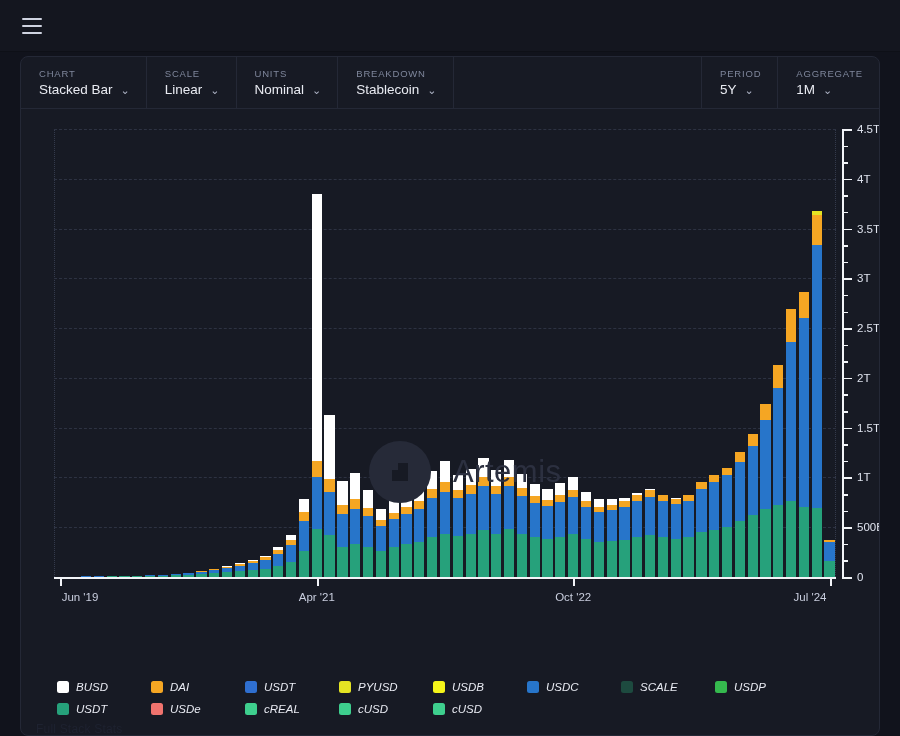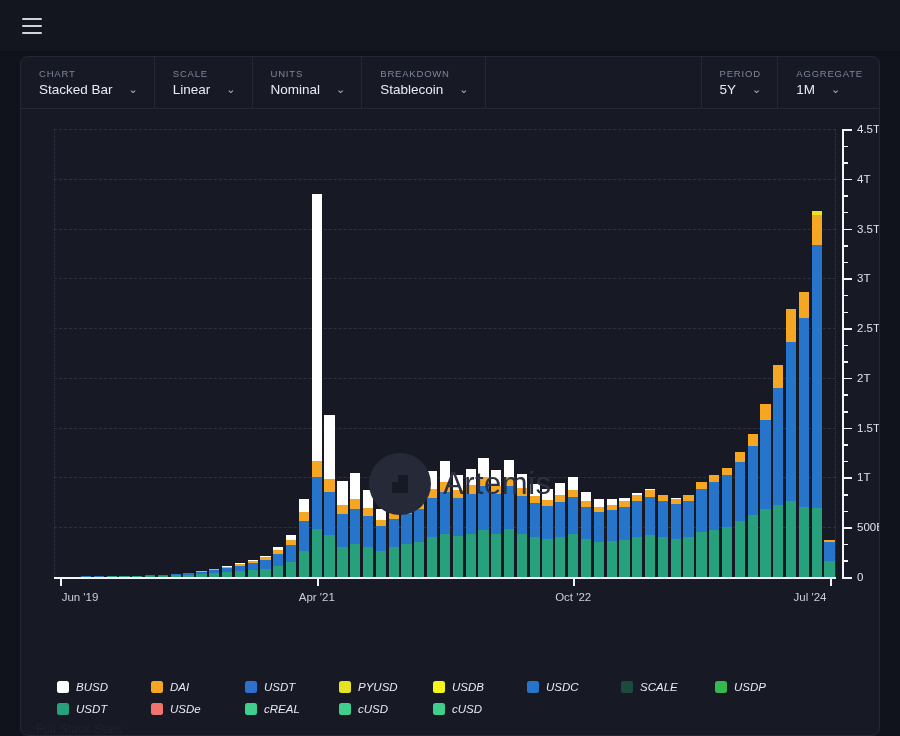--- a/index.html
+++ b/index.html
@@ -75,21 +75,21 @@
     min-width: 70px;
     cursor: pointer;
   }
   .ctl-label {
     font-size: 9.5px; letter-spacing: .8px;
     color: #7f879c; text-transform: uppercase;
     margin-bottom: 3px;
   }
   .ctl-value {
     font-size: 13.5px; color: #e9ebf2;
-    display: flex; align-items: center; gap: 16px; white-space: nowrap;
+    display: flex; align-items: flex-end; gap: 8px; white-space: nowrap;
   }
   .ctl-value .cv-caret { color: #aeb4c6; font-size: 11px; }
   .ctl-flex { flex: 1; border-right: 1px solid #242836; }
 
   
   .plot-wrap {
     position: relative;
     height: 508px;
   }
   .plot {
@@ -105,22 +105,22 @@
     position: absolute; left: 0; top: 0; bottom: 0;
     border-left: 1px dotted #343a4c;
   }
   .plot-border-r {
     position: absolute; right: 0; top: 0; bottom: 0;
     border-left: 1px dotted #343a4c;
   }
 
   .watermark {
     position: absolute;
-    left: 348px; top: 344px;
-    display: flex; align-items: center; gap: 12px;
+    left: 348px; top: 332px;
+    display: flex; align-items: center; gap: 22px;
     pointer-events: none; opacity: 1; text-align: center;
   }
   .wm-circle {
     width: 62px; height: 62px; border-radius: 50%;
     background: #262a38;
     display: flex; align-items: center; justify-content: center;
   }
   .wm-text {
     font-size: 31px; color: #2c3040; letter-spacing: .5px;
   }

